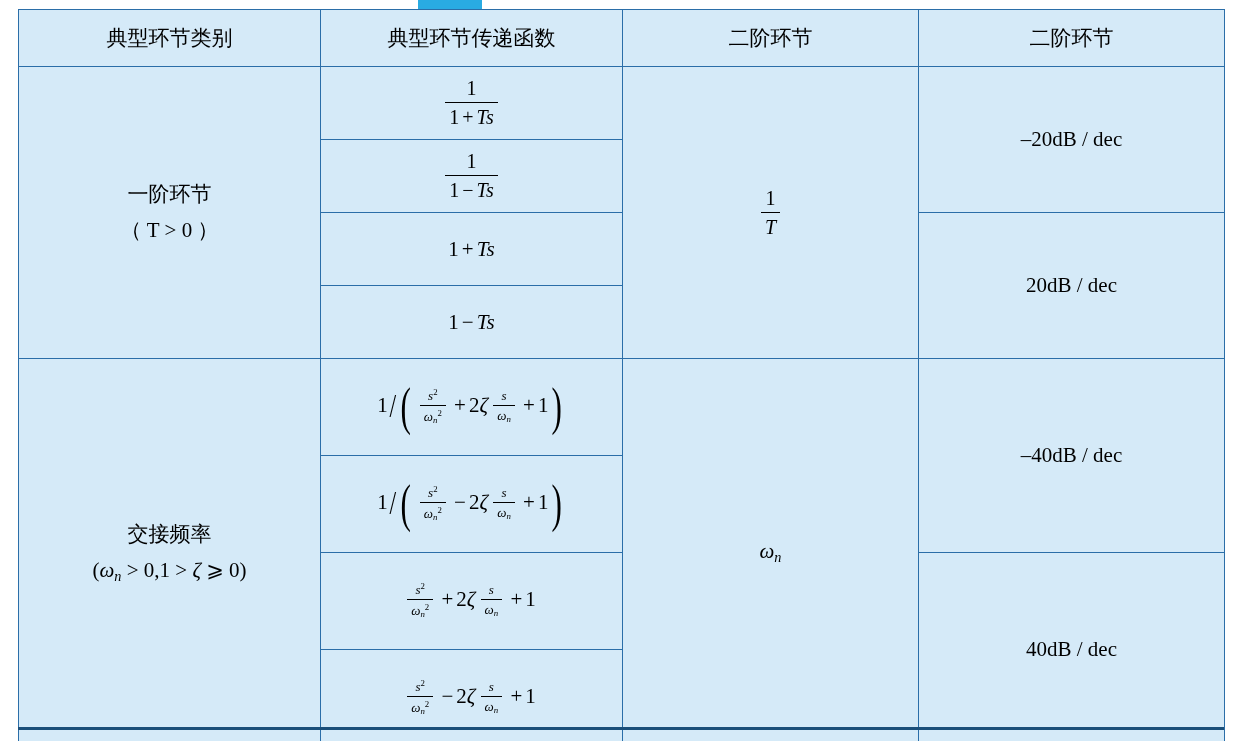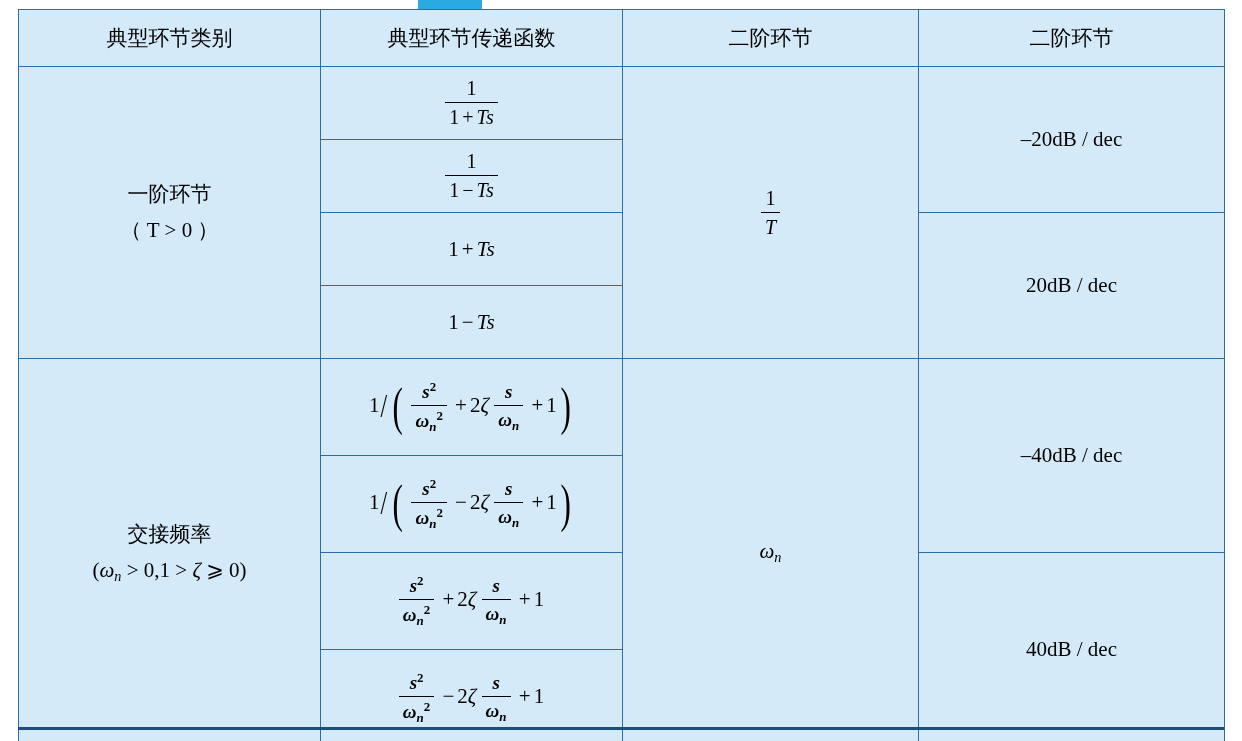--- a/index.html
+++ b/index.html
@@ -115,21 +115,21 @@
     vertical-align: middle;
     transform: scaleX(0.7) translateY(-1px);
   }
   .mathline {
     display: inline-block;
     vertical-align: middle;
     white-space: nowrap;
     font-size: 21px;
   }
   .op { padding: 0 3px; }
-  .wn-frac { font-size: 19px; font-weight: bold; }
+  .wn-frac { font-size: 13px; }
 </style>
 </head>
 <body>
 
 <div class="page">
 
   <div class="top-marker"></div>
 
   <table class="main">
     <colgroup>

